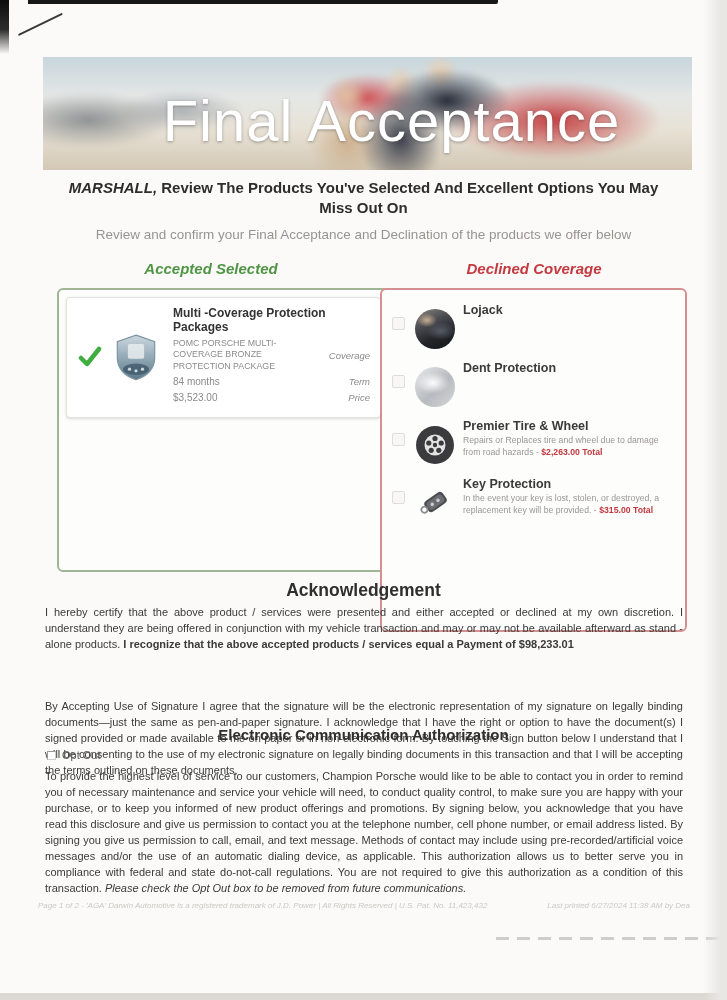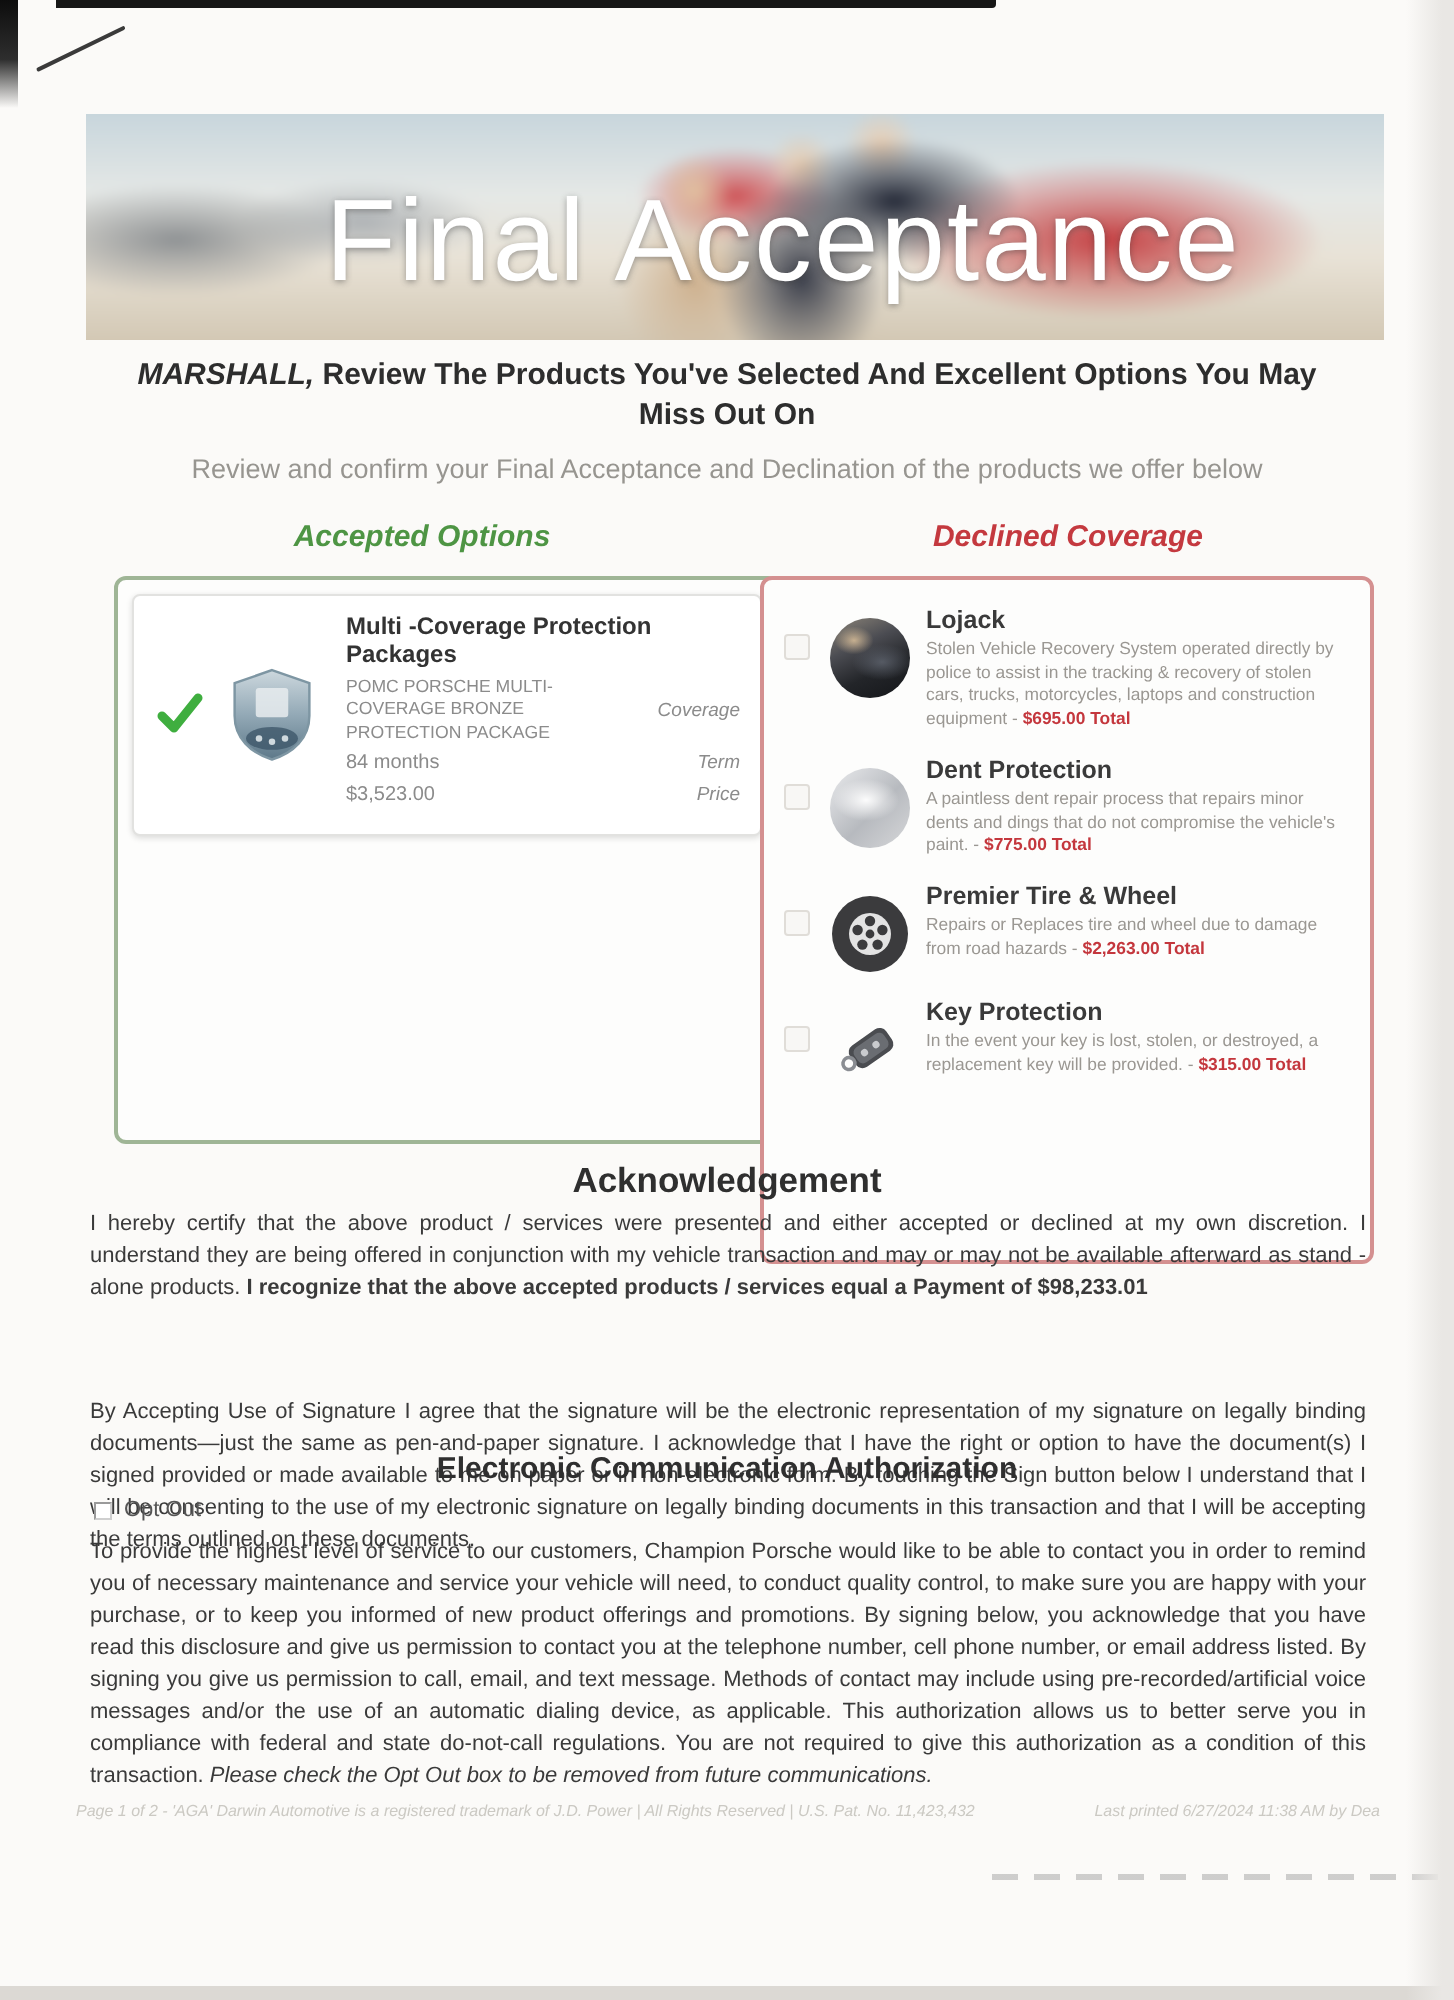--- a/index.html
+++ b/index.html
@@ -127,21 +127,21 @@
 <div class="artifact right-band"></div>
 
 <div class="banner">
   <div class="banner-photo"></div>
   <div class="banner-title">Final Acceptance</div>
 </div>
 
 <div class="headline"><span class="name">MARSHALL,</span><span> Review The Products You've Selected And Excellent Options You May Miss Out On</span></div>
 <div class="subheadline">Review and confirm your Final Acceptance and Declination of the products we offer below</div>
 
-<div class="col-label accepted">Accepted Options</div>
+<div class="col-label accepted">Accepted Selected</div>
 <div class="col-label declined">Declined Coverage</div>
 
 <div class="accepted-box">
   <div class="accepted-card">
     <div class="check-col">
       <svg width="24" height="24" viewBox="0 0 24 24">
           <path d="M3 13 L9 19 L21 4" fill="none" stroke="#3fae3f" stroke-width="4.5" stroke-linecap="round" stroke-linejoin="round"></path>
         </svg>
     </div>
     <div class="shield-col">
@@ -179,30 +179,28 @@
   </div>
 </div>
 
 <div class="declined-box">
 
   <div class="dec-item">
     <div class="dec-check"></div>
     <div class="dec-icon icon-lojack"></div>
     <div class="dec-text">
       <div class="dec-title">Lojack</div>
-      <div class="dec-desc"><span>Stolen Vehicle Recovery System operated directly by police to assist in the tracking &amp; recovery of stolen cars, trucks, motorcycles, laptops and construction equipment</span><span> - </span><span class="dec-price">$695.00 Total</span></div>
     </div>
   </div>
 
   <div class="dec-item">
     <div class="dec-check"></div>
     <div class="dec-icon icon-dent"></div>
     <div class="dec-text">
       <div class="dec-title">Dent Protection</div>
-      <div class="dec-desc"><span>A paintless dent repair process that repairs minor dents and dings that do not compromise the vehicle's paint.</span><span> - </span><span class="dec-price">$775.00 Total</span></div>
     </div>
   </div>
 
   <div class="dec-item">
     <div class="dec-check"></div>
     <div class="dec-icon icon-tire">
       <svg width="40" height="40" viewBox="0 0 40 40">
         <circle cx="20" cy="20" r="19" fill="#3b3b3d"></circle>
         <circle cx="20" cy="20" r="10.5" fill="#e3e3e3"></circle>
         <circle cx="20" cy="13.5" r="2.6" fill="#3b3b3d"></circle>

